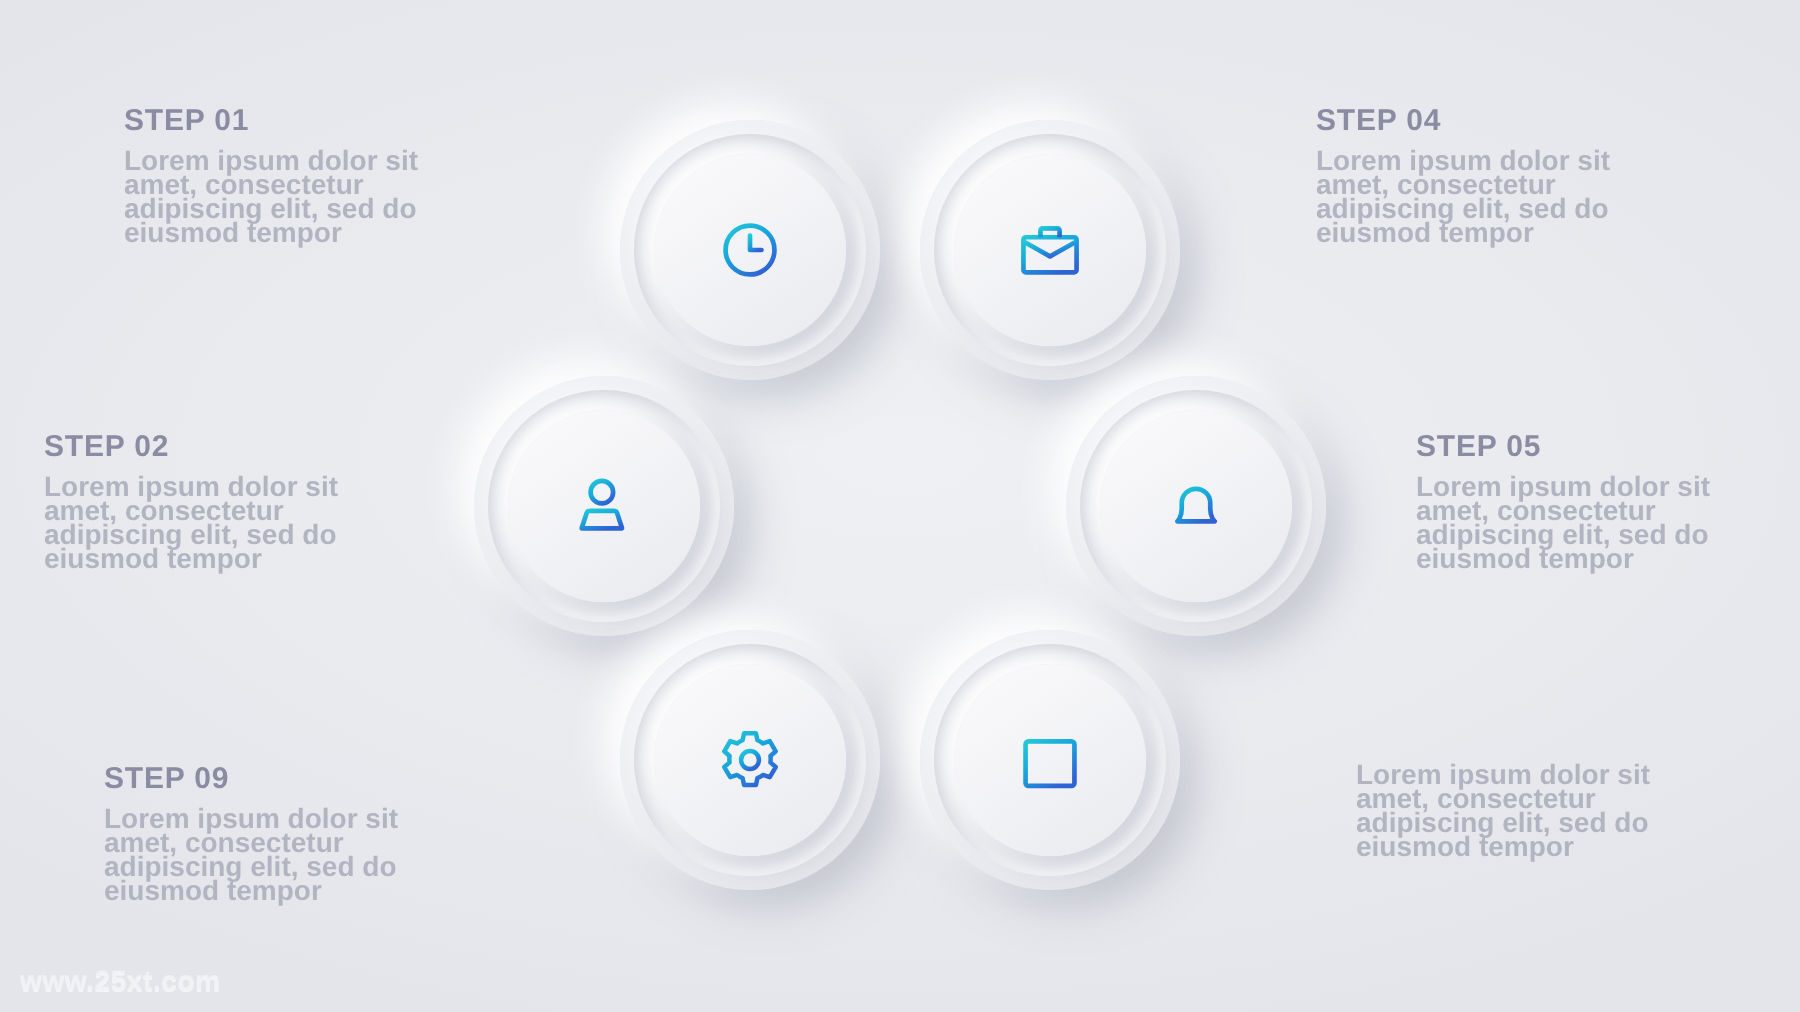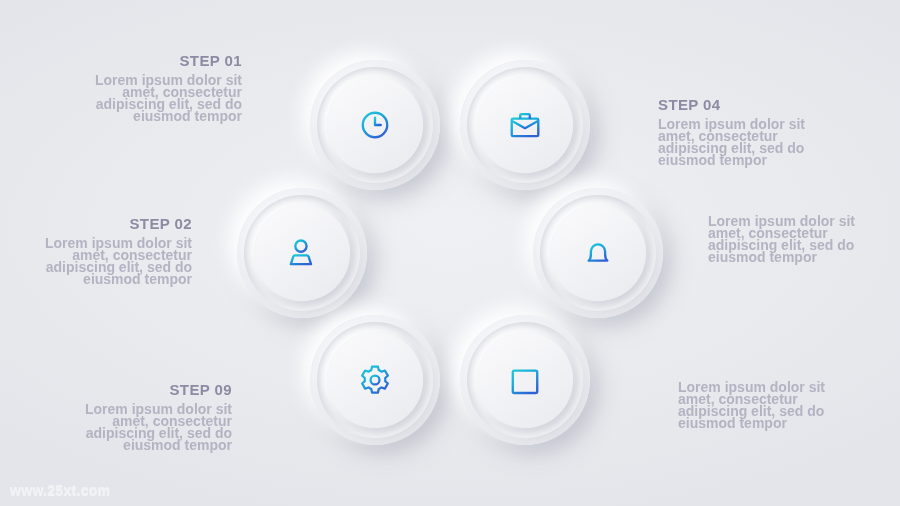--- a/index.html
+++ b/index.html
@@ -70,27 +70,27 @@
 
   
   .step { position:absolute; width:180px; }
   .step .title {
     font-size:15px; font-weight:bold; letter-spacing:0.4px;
     color:#8b8ba3; margin-bottom:5px;
   }
   .step .body {
     font-size:14px; line-height:12px; color:#b2b4c2;font-weight:bold;
   }
-  .step.right-align { text-align:right; }
+  .step.right-align { text-align:left; }
   .step.left-align  { text-align:left; }
 
   #step-1 { left:62px;  top:52px;  }
-  #step-2 { left:12px;  top:215px; }
+  #step-2 { left:22px;  top:215px; }
   #step-3 { left:52px;  top:381px; }
-  #step-4 { left:658px; top:52px;margin-top:44px;  }
+  #step-4 { left:658px; top:52px;  }
   #step-5 { left:708px; top:215px; }
   #step-6 { left:678px; top:381px; }
 
   
   .watermark {
     position:absolute; left:10px; bottom:8px;
     font-size:14px; color:#f1f2f5;
     letter-spacing:0.3px; font-weight:bold;
     text-shadow:0 1px 0 rgba(255,255,255,0.6);
   }
@@ -188,20 +188,21 @@
     <div class="title">STEP 09</div>
     <div class="body">Lorem ipsum dolor sit amet, consectetur adipiscing elit, sed do eiusmod tempor</div>
   </div>
 
   <div class="step left-align" id="step-4">
     <div class="title">STEP 04</div>
     <div class="body">Lorem ipsum dolor sit amet, consectetur adipiscing elit, sed do eiusmod tempor</div>
   </div>
 
   <div class="step left-align" id="step-5">
+    <div class="title">STEP 05</div>
     <div class="body">Lorem ipsum dolor sit amet, consectetur adipiscing elit, sed do eiusmod tempor</div>
   </div>
 
   <div class="step left-align" id="step-6">
     <div class="body">Lorem ipsum dolor sit amet, consectetur adipiscing elit, sed do eiusmod tempor</div>
   </div>
 
   <div class="watermark">www.25xt.com</div>
 
 </div>

